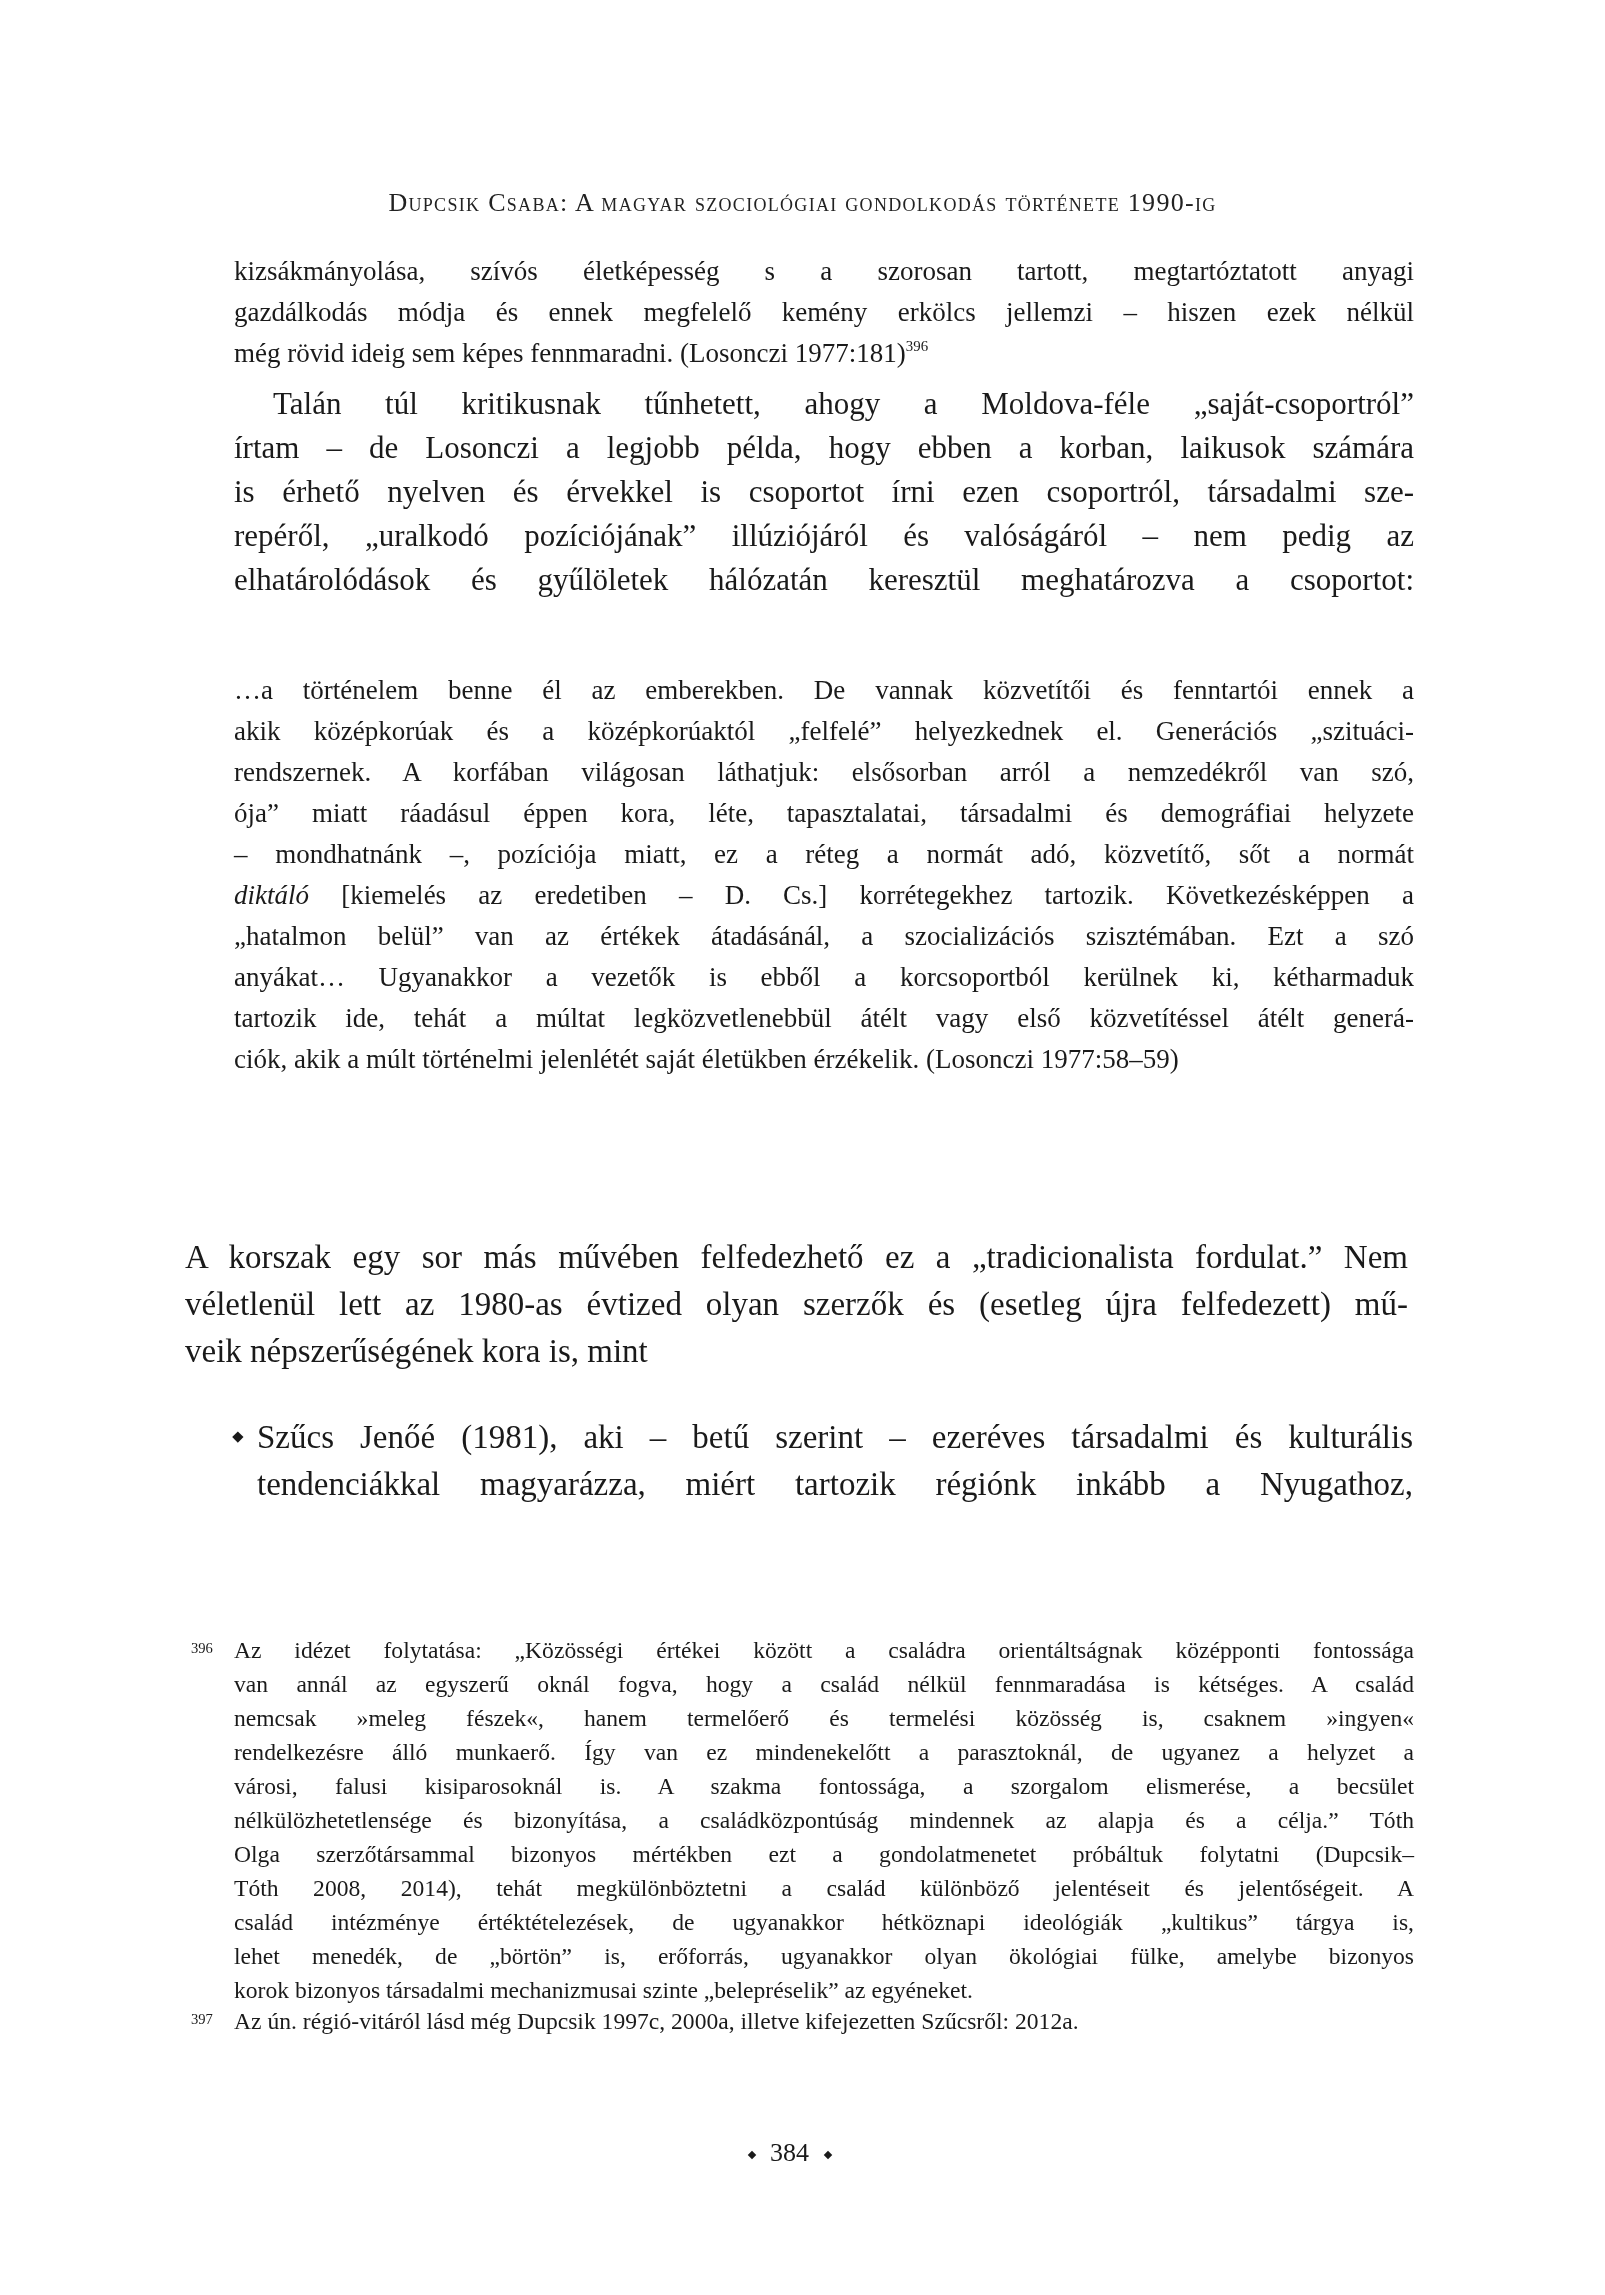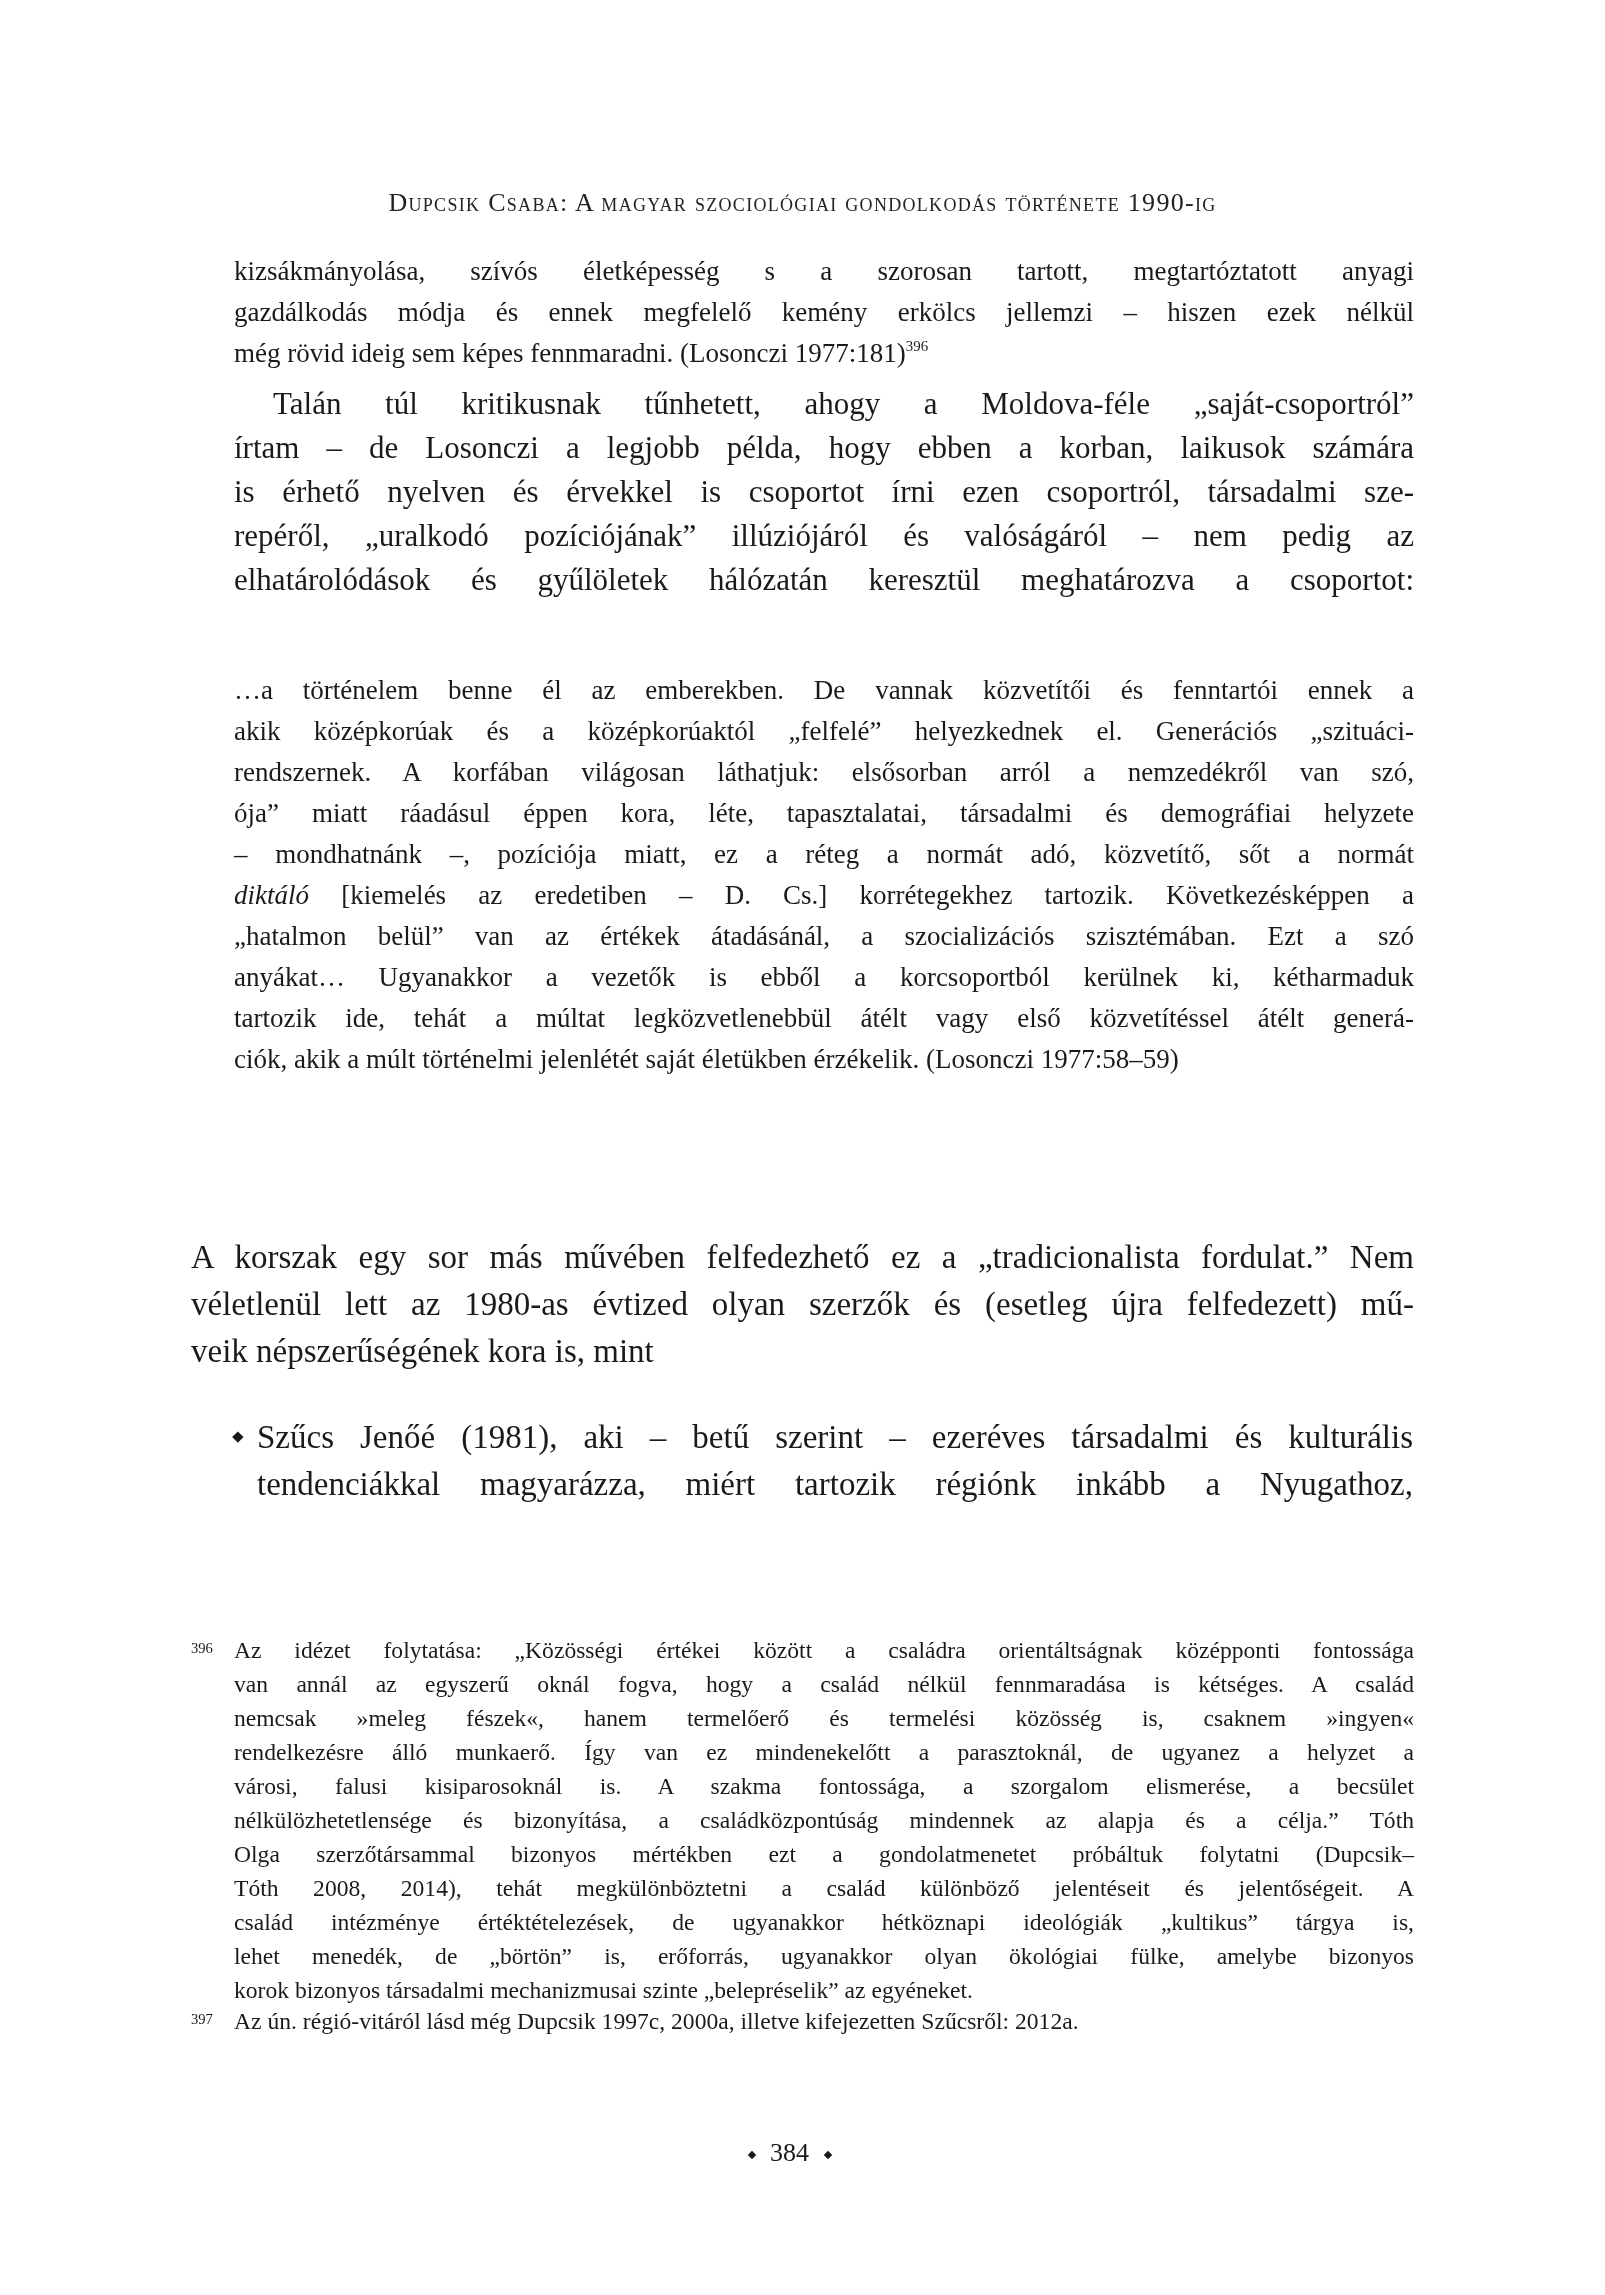--- a/index.html
+++ b/index.html
@@ -13,21 +13,21 @@
   }
   .block { position: absolute; text-align: justify; }
   .quote { left: 234px; width: 1180px; font-size: 27px; line-height: 41px; }
   .quote .line { display: block; text-align: justify; text-align-last: justify; height: 41px; white-space: nowrap; }
   .quote .line.last { text-align-last: left; }
   .para .line { display: block; text-align: justify; text-align-last: justify; white-space: nowrap; }
   .para .line.last { text-align-last: left; }
   .main { left: 234px; width: 1180px; font-size: 31px; line-height: 44px; }
   .main .line { height: 44px; }
   .indent { padding-left: 39px; }
-  .body2 { left: 191px; width: 1223px; font-size: 33px; line-height: 47px; }
+  .body2 { left: 185px; width: 1223px; font-size: 33px; line-height: 47px; }
   .body2 .line { height: 47px; }
   .bullet { left: 225px; width: 1188px; font-size: 33px; line-height: 47px; }
   .bullet .line { height: 47px; padding-left: 32px; }
   .bullet-mark { position: absolute; left: 8.6px; top: 19px; width: 7.7px; height: 7.7px; background: #1a1a1a; transform: rotate(45deg); }
   sup { font-size: 0.55em; vertical-align: 0.75em; line-height: 0; }
   .fn { left: 234px; width: 1180px; font-size: 23.6px; line-height: 34px; }
   .fn .line { height: 34px; }
   .fn-num { position: absolute; left: -43px; top: -1.7px; font-size: 14.6px; }
   .page-number { position: absolute; top: 2138px; left: 0; width: 1579px; text-align: center; font-size: 26px; }
   .diamond { display: inline-block; width: 6px; height: 6px; background: #1a1a1a; transform: rotate(45deg); margin: 0 15.5px; vertical-align: middle; }

